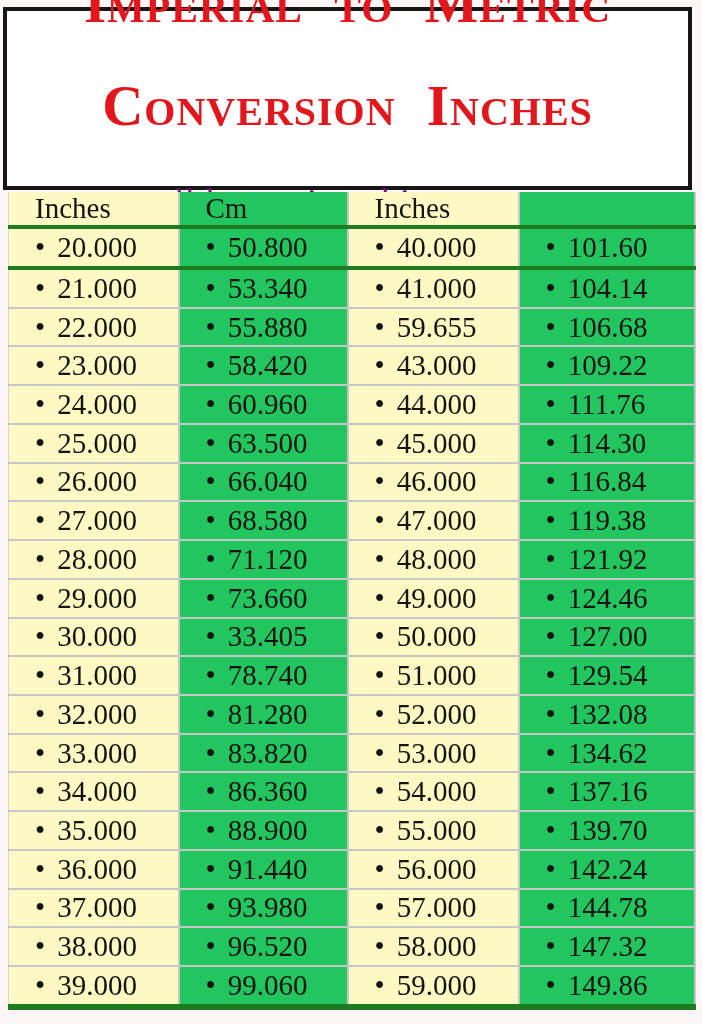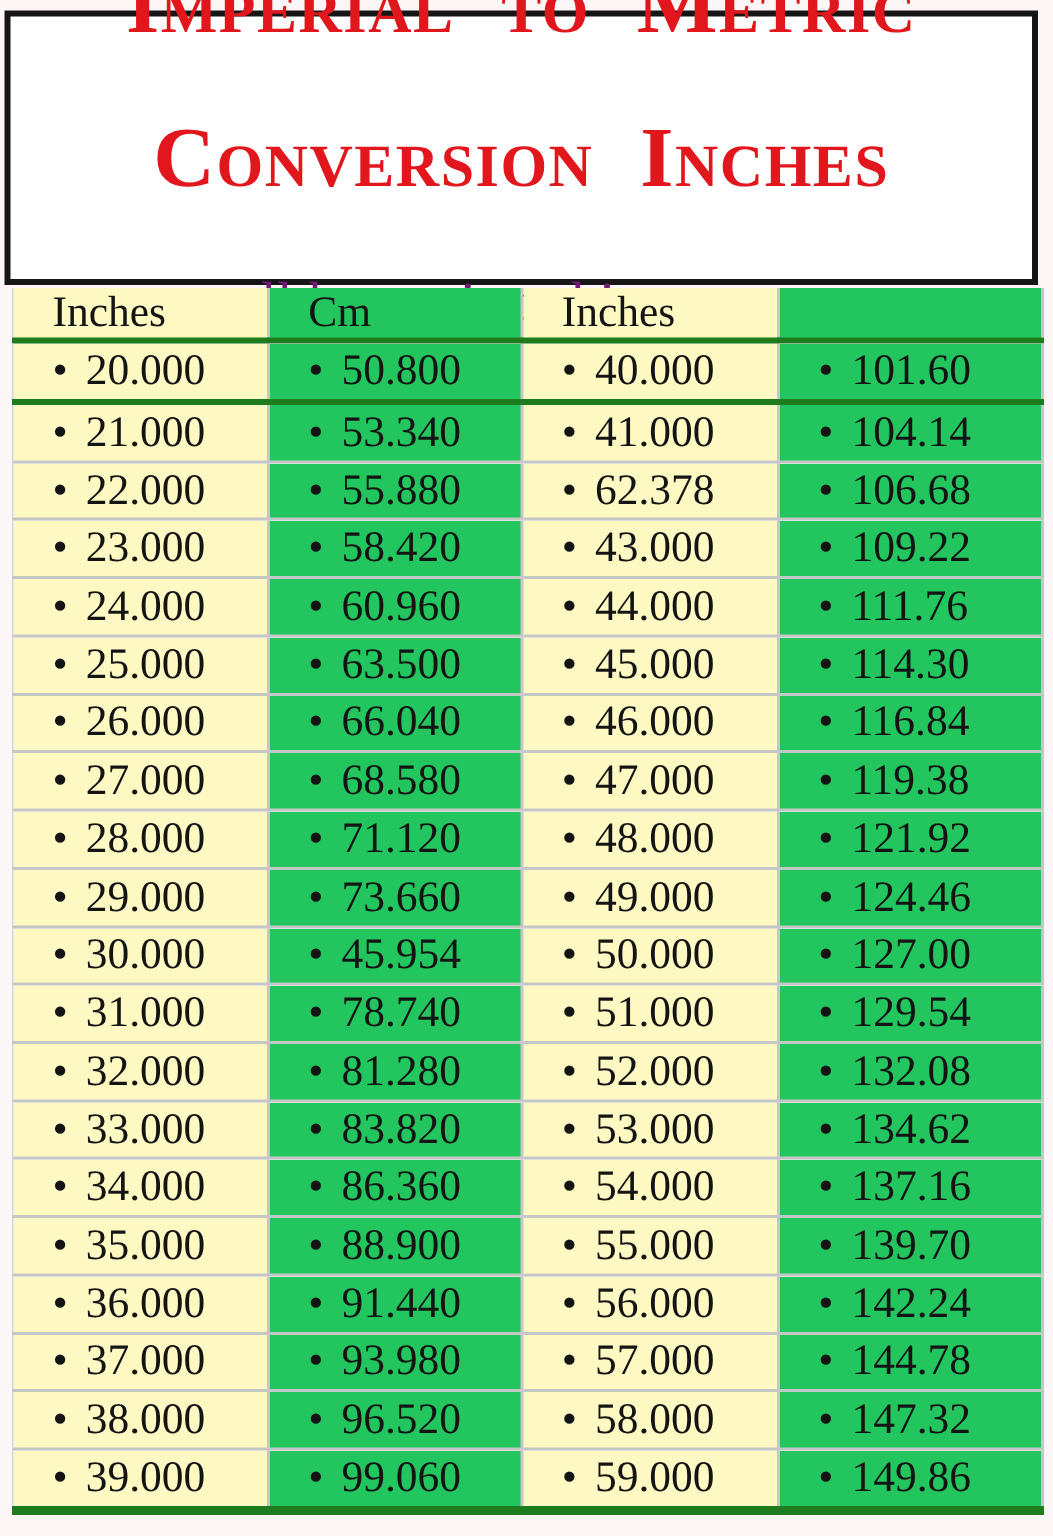--- a/index.html
+++ b/index.html
@@ -114,21 +114,21 @@
         </tr>
         <tr class="green-top">
           <td class="c-in"><span class="bullet">•</span><span>21.000</span></td>
           <td class="c-cm"><span class="bullet">•</span><span>53.340</span></td>
           <td class="c-in"><span class="bullet">•</span><span>41.000</span></td>
           <td class="c-cm"><span class="bullet">•</span><span>104.14</span></td>
         </tr>
         <tr>
           <td class="c-in"><span class="bullet">•</span><span>22.000</span></td>
           <td class="c-cm"><span class="bullet">•</span><span>55.880</span></td>
-          <td class="c-in"><span class="bullet">•</span><span>62.378</span></td>
+          <td class="c-in"><span class="bullet">•</span><span>59.655</span></td>
           <td class="c-cm"><span class="bullet">•</span><span>106.68</span></td>
         </tr>
         <tr>
           <td class="c-in"><span class="bullet">•</span><span>23.000</span></td>
           <td class="c-cm"><span class="bullet">•</span><span>58.420</span></td>
           <td class="c-in"><span class="bullet">•</span><span>43.000</span></td>
           <td class="c-cm"><span class="bullet">•</span><span>109.22</span></td>
         </tr>
         <tr>
           <td class="c-in"><span class="bullet">•</span><span>24.000</span></td>
@@ -161,21 +161,21 @@
           <td class="c-cm"><span class="bullet">•</span><span>121.92</span></td>
         </tr>
         <tr>
           <td class="c-in"><span class="bullet">•</span><span>29.000</span></td>
           <td class="c-cm"><span class="bullet">•</span><span>73.660</span></td>
           <td class="c-in"><span class="bullet">•</span><span>49.000</span></td>
           <td class="c-cm"><span class="bullet">•</span><span>124.46</span></td>
         </tr>
         <tr>
           <td class="c-in"><span class="bullet">•</span><span>30.000</span></td>
-          <td class="c-cm"><span class="bullet">•</span><span>45.954</span></td>
+          <td class="c-cm"><span class="bullet">•</span><span>33.405</span></td>
           <td class="c-in"><span class="bullet">•</span><span>50.000</span></td>
           <td class="c-cm"><span class="bullet">•</span><span>127.00</span></td>
         </tr>
         <tr>
           <td class="c-in"><span class="bullet">•</span><span>31.000</span></td>
           <td class="c-cm"><span class="bullet">•</span><span>78.740</span></td>
           <td class="c-in"><span class="bullet">•</span><span>51.000</span></td>
           <td class="c-cm"><span class="bullet">•</span><span>129.54</span></td>
         </tr>
         <tr>

